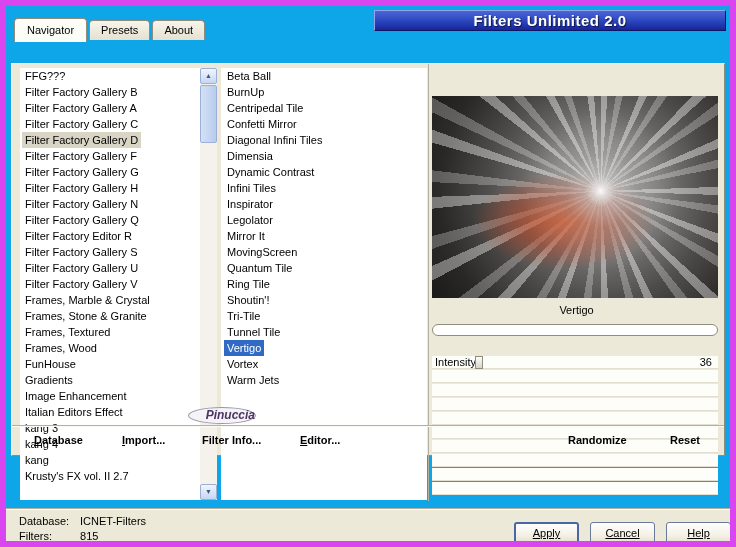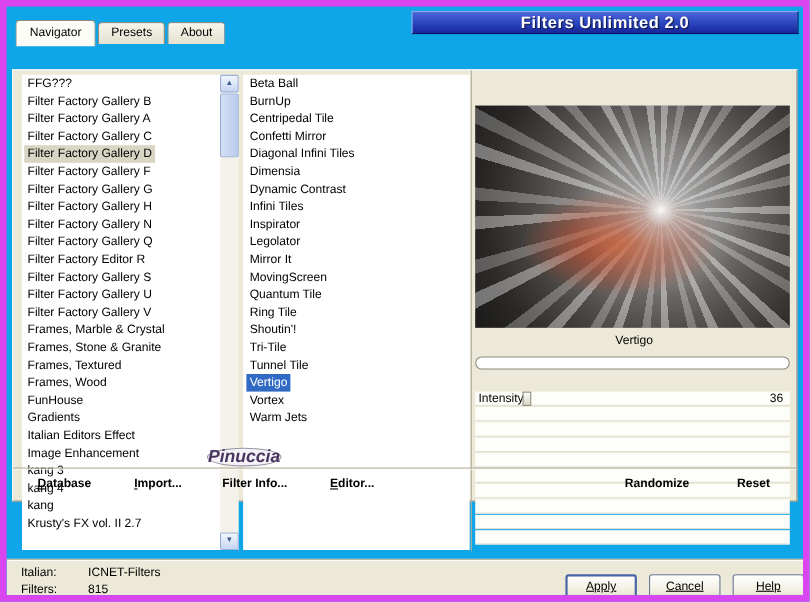--- a/index.html
+++ b/index.html
@@ -62,22 +62,22 @@
   .param-rows { position:absolute; top:288px; left:1px; right:4px; }
   .param-row { position:relative; height:13px; background:#fdfdfa; border-bottom:1px solid #e2dfd0; margin-bottom:1px; }
   .p-label { position:absolute; left:3px; top:0; line-height:13px; }
   .p-value { position:absolute; right:6px; top:0; line-height:13px; }
   .p-thumb { position:absolute; top:0; width:8px; height:13px;
              background:linear-gradient(#fefefe,#d8d4c4); border:1px solid #8e8c7d; }
 
   
   .watermark { position:absolute; left:176px; top:343px; width:68px; height:17px; z-index:6;
                border:1px solid #9a96a8; border-radius:50%; background:#f5f3f7;
-               color:#4a3560; font-weight:bold; font-style:italic; font-size:16px;
-               text-align:left; line-height:15px; }
+               color:#4a3560; font-weight:bold; font-style:italic; font-size:12px;
+               text-align:right; line-height:15px; }
 
   
   .toolbar { position:absolute; left:0; right:0; bottom:0; height:30px;
              border-top:1px solid #b4b09f; box-shadow:inset 0 1px 0 #fbfaf4; }
   .tool-btn { position:absolute; top:0; line-height:29px; font-weight:bold; cursor:pointer; display:inline-block; }
   .tool-btn.accel::first-letter { text-decoration:underline; }
   .tb-database { left:22px; } .tb-import { left:110px; } .tb-info { left:190px; }
   .tb-editor { left:288px; } .tb-randomize { left:556px; } .tb-reset { left:658px; }
 
   
@@ -123,22 +123,22 @@
         <div class="list-item">Filter Factory Editor R</div>
         <div class="list-item">Filter Factory Gallery S</div>
         <div class="list-item">Filter Factory Gallery U</div>
         <div class="list-item">Filter Factory Gallery V</div>
         <div class="list-item">Frames, Marble &amp; Crystal</div>
         <div class="list-item">Frames, Stone &amp; Granite</div>
         <div class="list-item">Frames, Textured</div>
         <div class="list-item">Frames, Wood</div>
         <div class="list-item">FunHouse</div>
         <div class="list-item">Gradients</div>
+        <div class="list-item">Image Enhancement</div>
         <div class="list-item">Italian Editors Effect</div>
-        <div class="list-item">Image Enhancement</div>
         <div class="list-item">kang 3</div>
         <div class="list-item">kang 4</div>
         <div class="list-item">kang</div>
         <div class="list-item">Krusty's FX vol. II 2.7</div>
       </div>
 
     <div class="scrollbar">
       <div class="scroll-btn up">▲</div>
       <div class="scroll-thumb"></div>
       <div class="scroll-btn down">▼</div>
@@ -198,21 +198,21 @@
       <span class="tool-btn accel tb-import">Import...</span>
       <span class="tool-btn tb-info">Filter Info...</span>
       <span class="tool-btn accel tb-editor">Editor...</span>
       <span class="tool-btn tb-randomize">Randomize</span>
       <span class="tool-btn tb-reset">Reset</span>
     </div>
   </div>
 
   <div class="statusbar">
     <div class="status-line sl1">
-      <span class="status-label">Italian:</span>
+      <span class="status-label">Database:</span>
       <span>ICNET-Filters</span>
     </div>
     <div class="status-line sl2">
       <span class="status-label">Filters:</span>
       <span>815</span>
     </div>
     <div class="dlg-btn btn-apply">Apply</div>
     <div class="dlg-btn btn-cancel">Cancel</div>
     <div class="dlg-btn btn-help">Help</div>
   </div>

